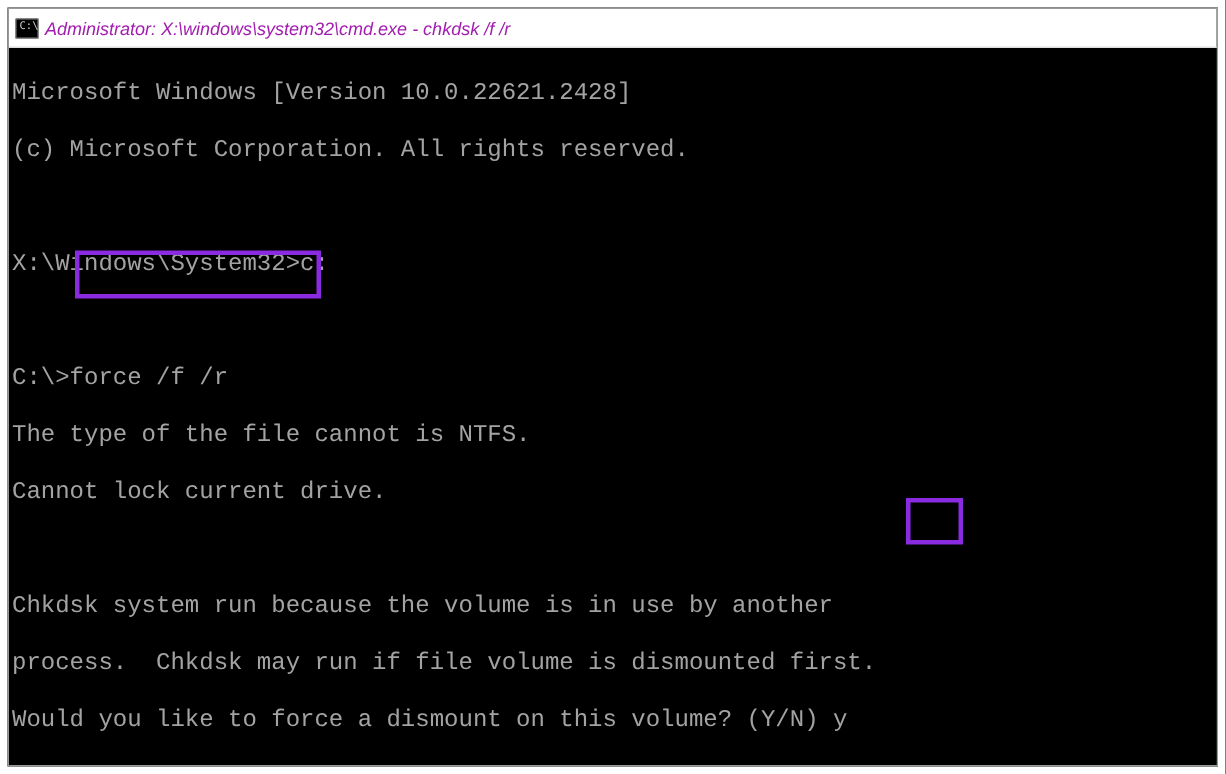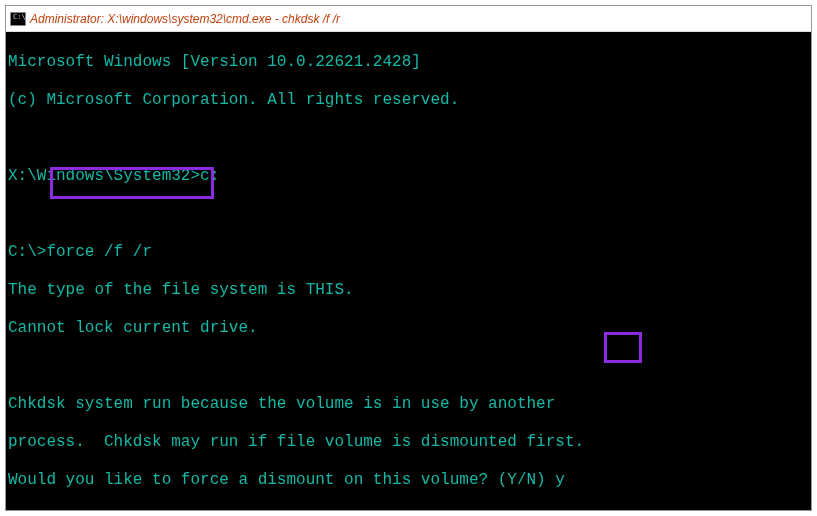--- a/index.html
+++ b/index.html
@@ -43,29 +43,29 @@
       padding: 1px 2px;
     }
     .titlebar-icon-text {
       color: #ccc;
       font-size: 7px;
       line-height: 6px;
       font-family: Consolas, monospace;
     }
     .titlebar-text {
       font-size: 12px;
-      color: #c2410c;
+      color: #a21caf;
       font-family: 'Segoe UI', Tahoma, sans-serif;
       font-style: italic;
       white-space: nowrap;
     }
     .terminal {
       flex: 1;
       background: #000;
-      color: #14b8a6;
+      color: #a3a3a3;
       font-family: Consolas, 'Courier New', monospace;
       font-size: 16px;
       line-height: 19px;
       padding: 2px 2px;
       white-space: pre;
       overflow: hidden;
       position: relative;
     }
     .line {
       white-space: pre;
@@ -99,21 +99,21 @@
     </div>
     <span class="titlebar-text">Administrator: X:\windows\system32\cmd.exe - chkdsk  /f /r</span>
   </div>
   <div class="terminal">
 <div class="line">Microsoft Windows [Version 10.0.22621.2428]</div>
 <div class="line">(c) Microsoft Corporation. All rights reserved.</div>
 <div class="line"> </div>
 <div class="line"><span>X:\Windows\System32&gt;</span><span>c:</span></div>
 <div class="line"> </div>
 <div class="line"><span>C:\&gt;</span><span>force /f /r</span></div>
-<div class="line">The type of the file system is THIS.</div>
+<div class="line">The type of the file cannot is NTFS.</div>
 <div class="line">Cannot lock current drive.</div>
 <div class="line"> </div>
 <div class="line">Chkdsk system run because the volume is in use by another</div>
 <div class="line">process.  Chkdsk may run if file volume is dismounted first.</div>
 <div class="line"><span>Would you like to force a dismount on this volume? (Y/N) </span><span>y</span></div>
 
 
 
 
 

